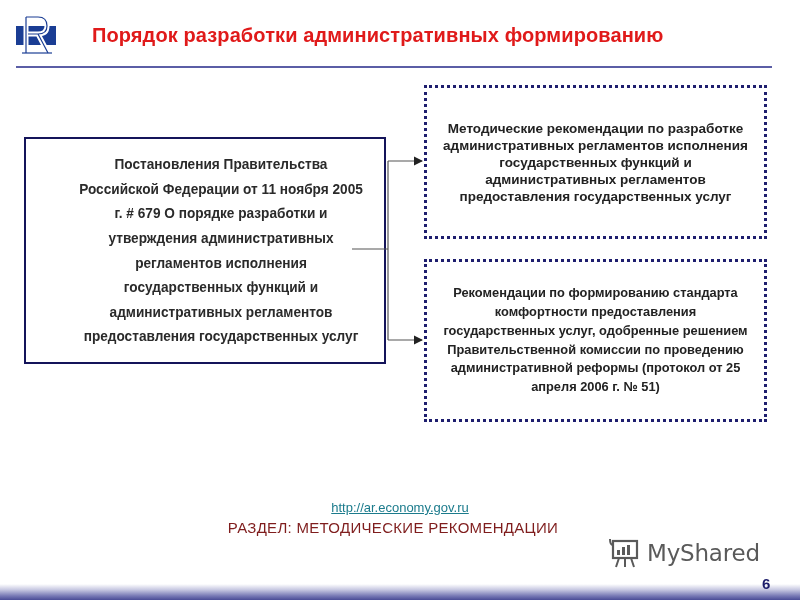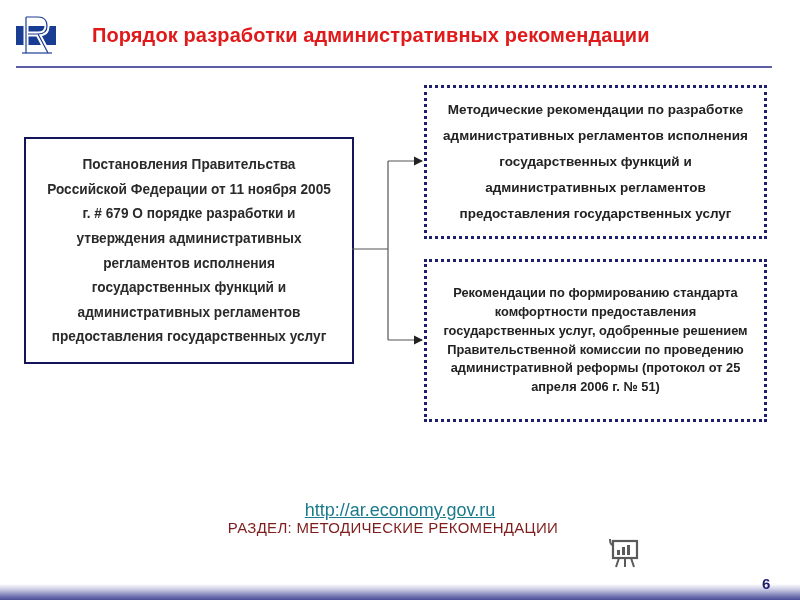--- a/index.html
+++ b/index.html
@@ -16,43 +16,43 @@
     font-size: 20px; font-weight: bold; color: #e01a1a;
     white-space: nowrap; letter-spacing: 0.1px;
   }
   .title-rule {
     position: absolute; left: 16px; top: 66px; width: 756px; height: 2px;
     background: #5b5ea6;
   }
   .box-main {
     position: absolute; left: 24px; top: 137px; width: 326px; height: 223px;
     border: 2px solid #14145a; box-sizing: content-box;
-    display: flex; align-items: center; justify-content: flex-start;
+    display: flex; align-items: center; justify-content: flex-start; padding-left: 32px;
   }
   .box-main-text {
     font-family: "Liberation Sans", sans-serif;
     font-size: 15.5px; font-weight: bold; color: #2a2a2a;
     text-align: center; line-height: 24.6px;
     transform: scaleX(0.88); width: 370px;
   }
   .box-dotted {
     position: absolute; border: 3px dotted #1e1e6e; box-sizing: border-box;
     display: flex; align-items: center; justify-content: center;
   }
   .box-top { left: 424px; top: 85px; width: 343px; height: 154px; }
   .box-bottom { left: 424px; top: 259px; width: 343px; height: 163px; justify-content: flex-end; }
   .box-dotted-text {
     font-size: 13.5px; font-weight: bold; color: #222;
-    text-align: center; line-height: 26px; padding: 0 8px;
+    text-align: center; line-height: 17px; padding: 0 8px;
   }
   .box-bottom .box-dotted-text { line-height: 18.8px; transform: scaleX(0.95); }
   .connector { position: absolute; left: 352px; top: 150px; width: 80px; height: 200px; }
   .link {
     position: absolute; left: 0; width: 800px; top: 500px; text-align: center;
-    font-size: 18px; color: #1b7b8c; text-decoration: underline;
+    font-size: 13px; color: #1b7b8c; text-decoration: underline;
   }
   .section {
     position: absolute; left: 0; width: 786px; top: 519px; text-align: center;
     font-size: 15px; color: #7f1d1d; letter-spacing: 0.3px;
   }
   .watermark {
     position: absolute; left: 607px; top: 536px; height: 34px;
     display: flex; align-items: center; gap: 6px;
   }
   .watermark-text {
@@ -72,21 +72,21 @@
 <body>
 
 <div class="logo">
   <svg width="44" height="44" viewBox="0 0 44 44">
     <rect x="2" y="13" width="40" height="19" fill="#1a3d94"></rect>
     <path d="M12 4 L12 40 M12 4 L24 4 Q33 4 33 13 Q33 21 24 21 L14 21 M24 21 L34 40" stroke="#ffffff" stroke-width="5" fill="none"></path>
     <path d="M12 4 L12 40 M12 4 L24 4 Q33 4 33 13 Q33 21 24 21 L14 21 M24 21 L34 40" stroke="#1a3d94" stroke-width="1.2" fill="none"></path>
     <path d="M8 40 L38 40" stroke="#1a3d94" stroke-width="1.2"></path>
   </svg>
 </div>
-<div class="title">Порядок разработки административных рекомендации</div>
+<div class="title">Порядок разработки административных формированию</div>
 <div class="title-rule"></div>
 
 <div class="box-main">
   <div class="box-main-text">Постановления Правительства Российской Федерации от 11 ноября 2005 г. # 679 О порядке разработки и утверждения административных регламентов исполнения государственных функций и административных регламентов предоставления государственных услуг</div>
 </div>
 
 <svg class="connector" viewBox="0 0 80 200">
   <defs>
     <marker id="ah" markerWidth="8" markerHeight="8" refX="7" refY="4" orient="auto">
       <path d="M0,0 L8,4 L0,8 Z" fill="#222"></path>
@@ -111,16 +111,17 @@
 
 <div class="watermark">
   <svg width="34" height="34" viewBox="0 0 34 34">
     <rect x="6" y="5" width="24" height="17" fill="none" stroke="#5a5a5a" stroke-width="2.2"></rect>
     <path d="M3 3 Q3 9 6 9" stroke="#5a5a5a" stroke-width="2" fill="none"></path>
     <rect x="10" y="14" width="3" height="5" fill="#5a5a5a"></rect>
     <rect x="15" y="11" width="3" height="8" fill="#5a5a5a"></rect>
     <rect x="20" y="9" width="3" height="10" fill="#5a5a5a"></rect>
     <path d="M12 22 L9 31 M18 22 L18 31 M24 22 L27 31" stroke="#5a5a5a" stroke-width="2"></path>
   </svg>
+  <span class="watermark-text">MyShared</span>
 </div>
 
 <div class="footer-bar"></div>
 <div class="page-number">6</div>
 
 </body></html>

